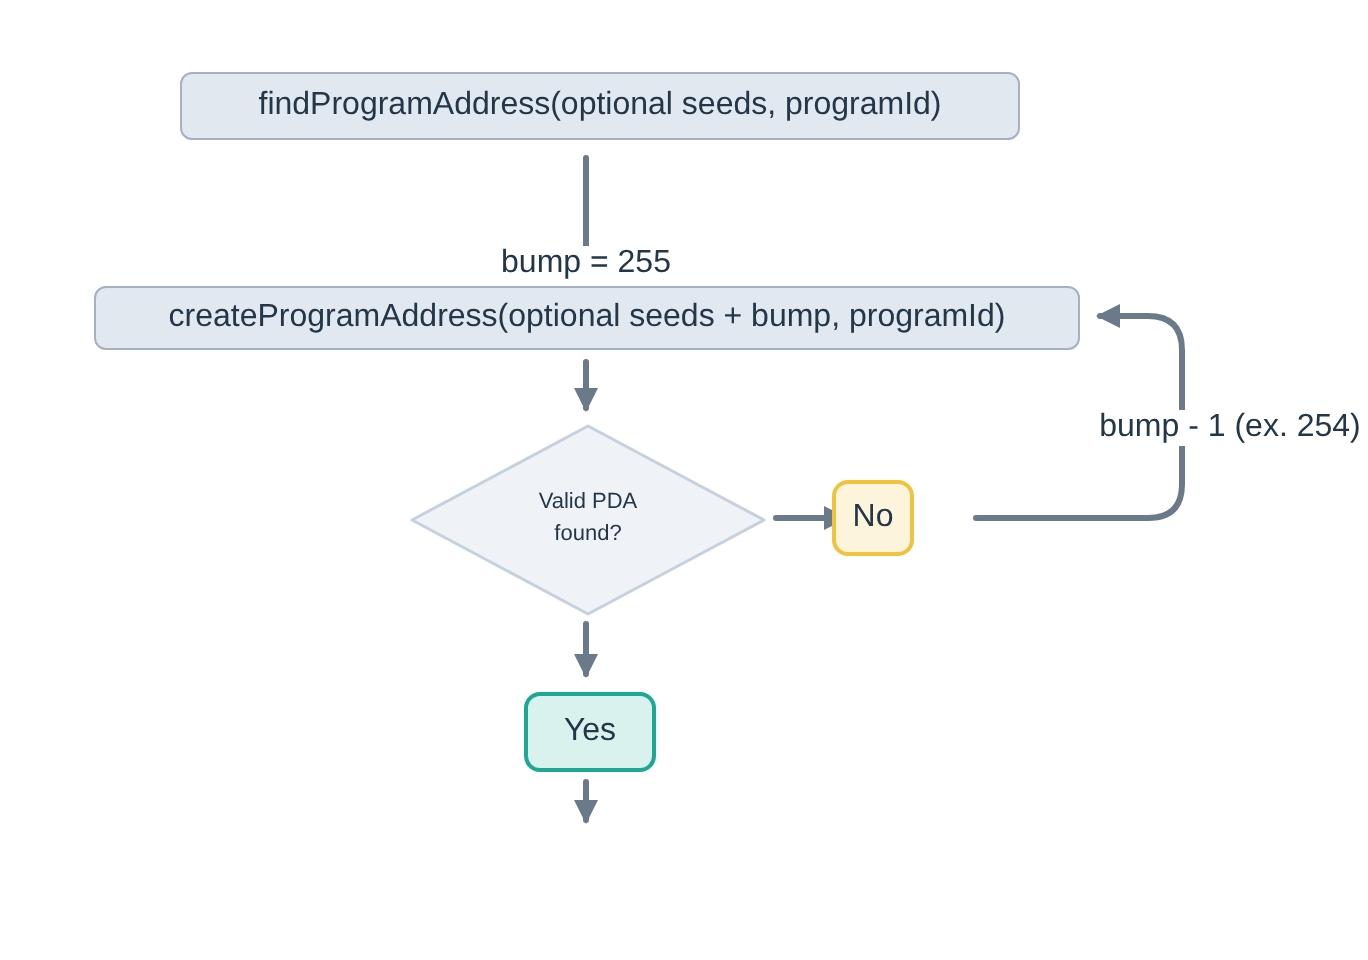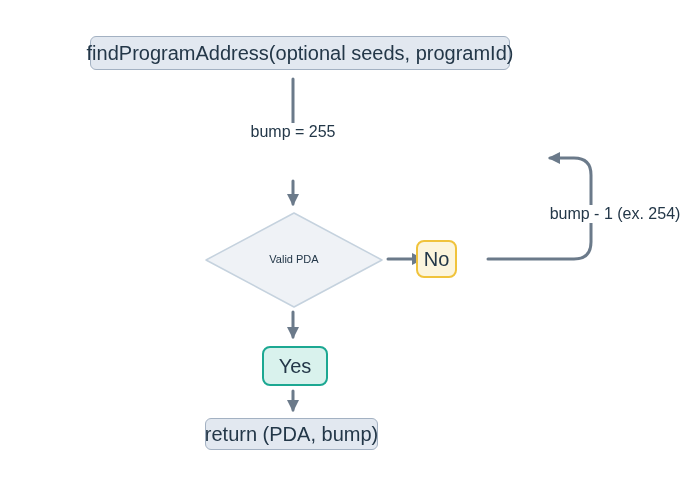--- a/index.html
+++ b/index.html
@@ -34,21 +34,21 @@
     stroke: var(--decision-border, #c5d2de);
     stroke-width: 1.5;
     stroke-linejoin: round;
   }
   .node {
     position: absolute;
     box-sizing: border-box;
     display: flex;
     align-items: center;
     justify-content: center;
-    font-size: 20px;
+    font-size: 16px;
     white-space: nowrap;
   }
   .process {
     background: var(--node-fill, #e2e8f0);
     border: 1.5px solid var(--node-border, #a3b1c2);
     border-radius: 6px;
   }
   .node-find   { left: 90px;  top: 36px;  width: 420px; height: 34px; }
   .node-create { left: 47px;  top: 143px; width: 493px; height: 32px; }
   .node-return { left: 205px; top: 418px; width: 173px; height: 32px; }
@@ -112,32 +112,33 @@
 
     <polygon class="decision-shape" points="206,260 294,213 382,260 294,307"></polygon>
   </svg>
 
   <div class="node process node-find">
     <span>findProgramAddress(optional seeds, programId)</span>
   </div>
 
   <div class="edge-label label-bump-init">bump = 255</div>
 
+  <div class="node process node-create">
+    <span>createProgramAddress(optional seeds + bump, programId)</span>
+  </div>
 
   <div class="edge-label label-bump-dec">bump - 1 (ex. 254)</div>
 
   <div class="decision-text">
     <span style="display:block">Valid PDA</span>
+    <span style="display:block">found?</span>
   </div>
 
   <div class="node node-no">
     <span>No</span>
   </div>
 
   <div class="node node-yes">
     <span>Yes</span>
   </div>
 
-  <div class="node process node-return">
-    <span>return (PDA, bump)</span>
-  </div>
 
 </div>
 
 </body></html>

